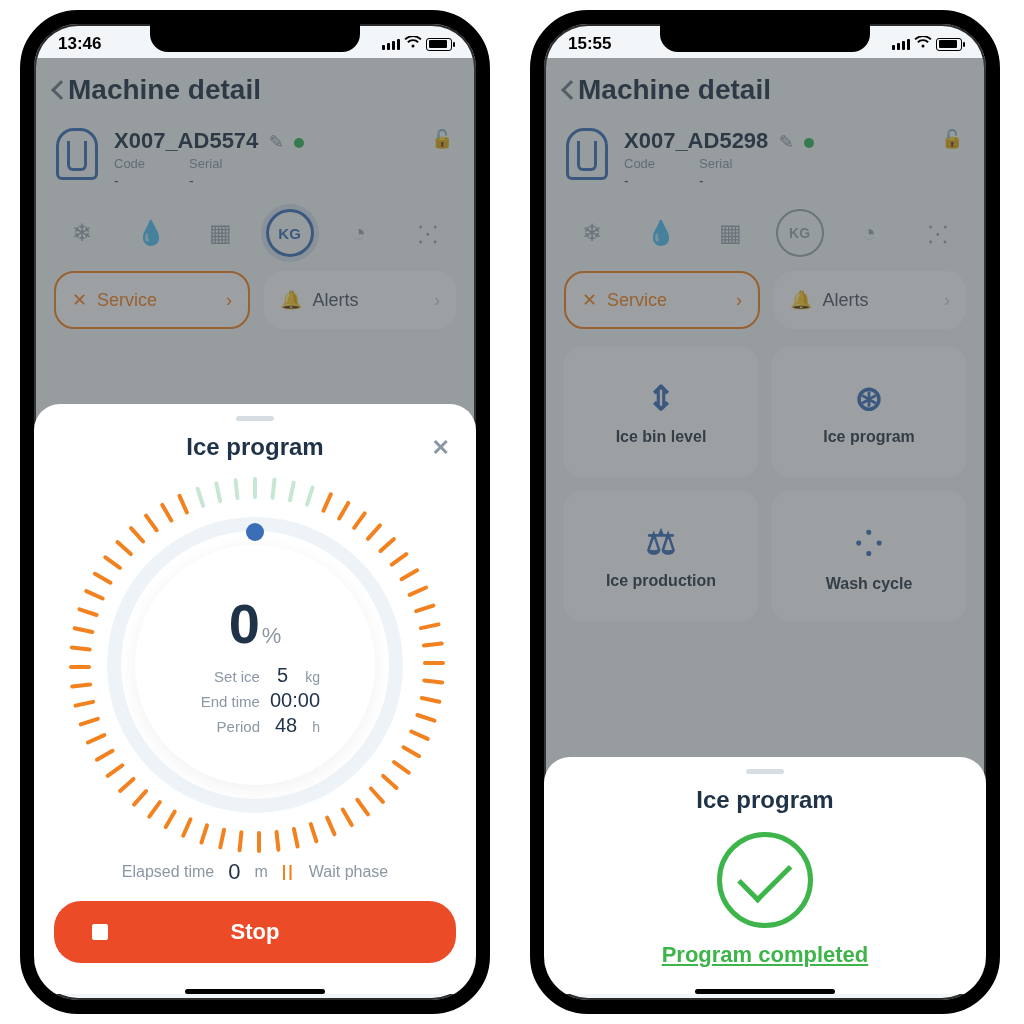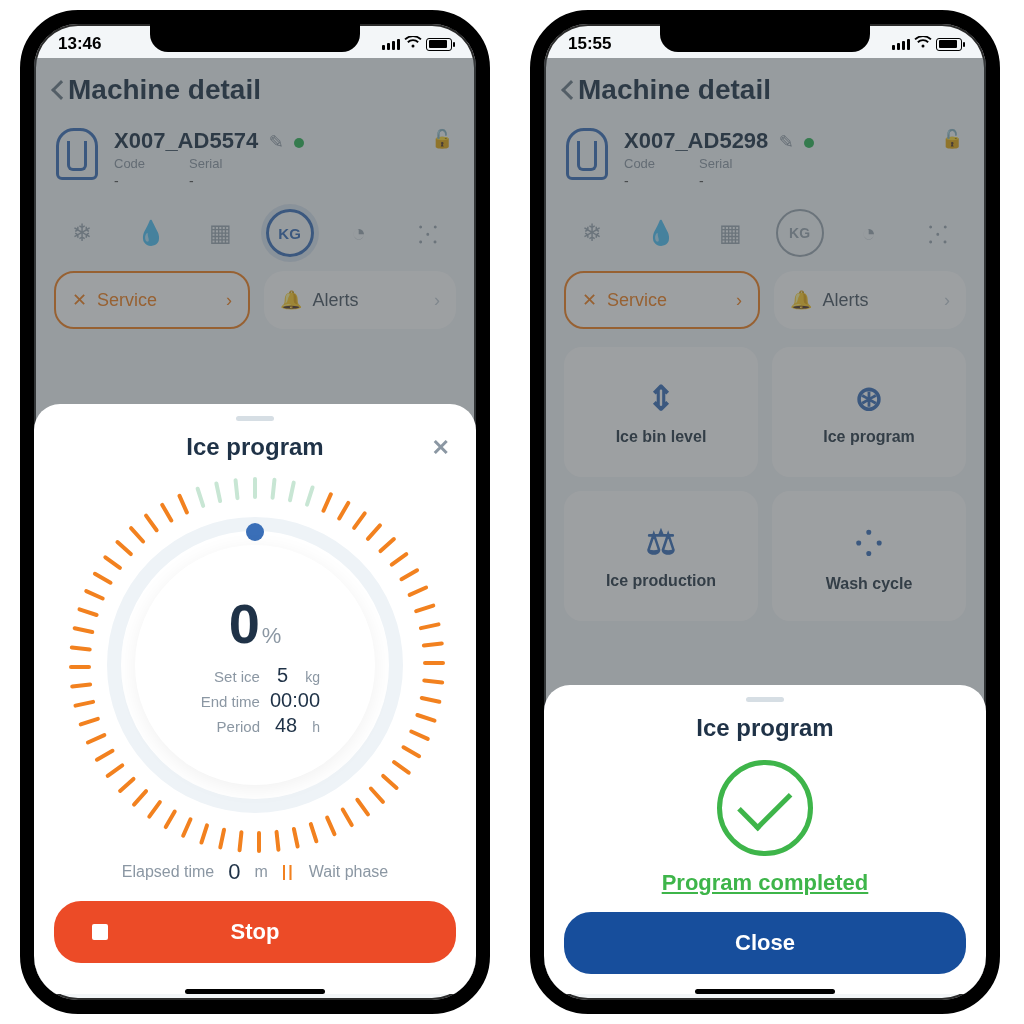--- a/index.html
+++ b/index.html
@@ -335,19 +335,16 @@
         </div>
     </div>
 
     <div class="scrim"></div>
 
     <div class="sheet small">
       <div class="drag"></div>
       <div class="sh-title"><span>Ice program</span></div>
       <div class="check-circle"></div>
       <div class="completed">Program completed</div>
-      <button class="btn close">
-        <span>Close</span>
-      </button>
     </div>
   </div>
   <div class="homebar"></div>
 </div>
 
 </body></html>

